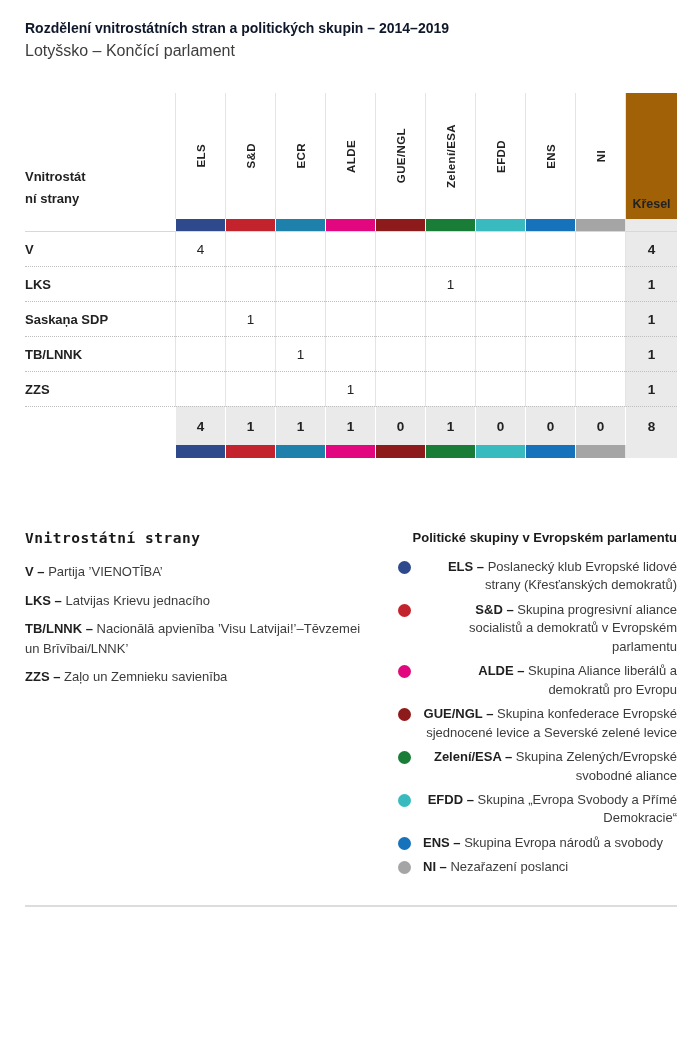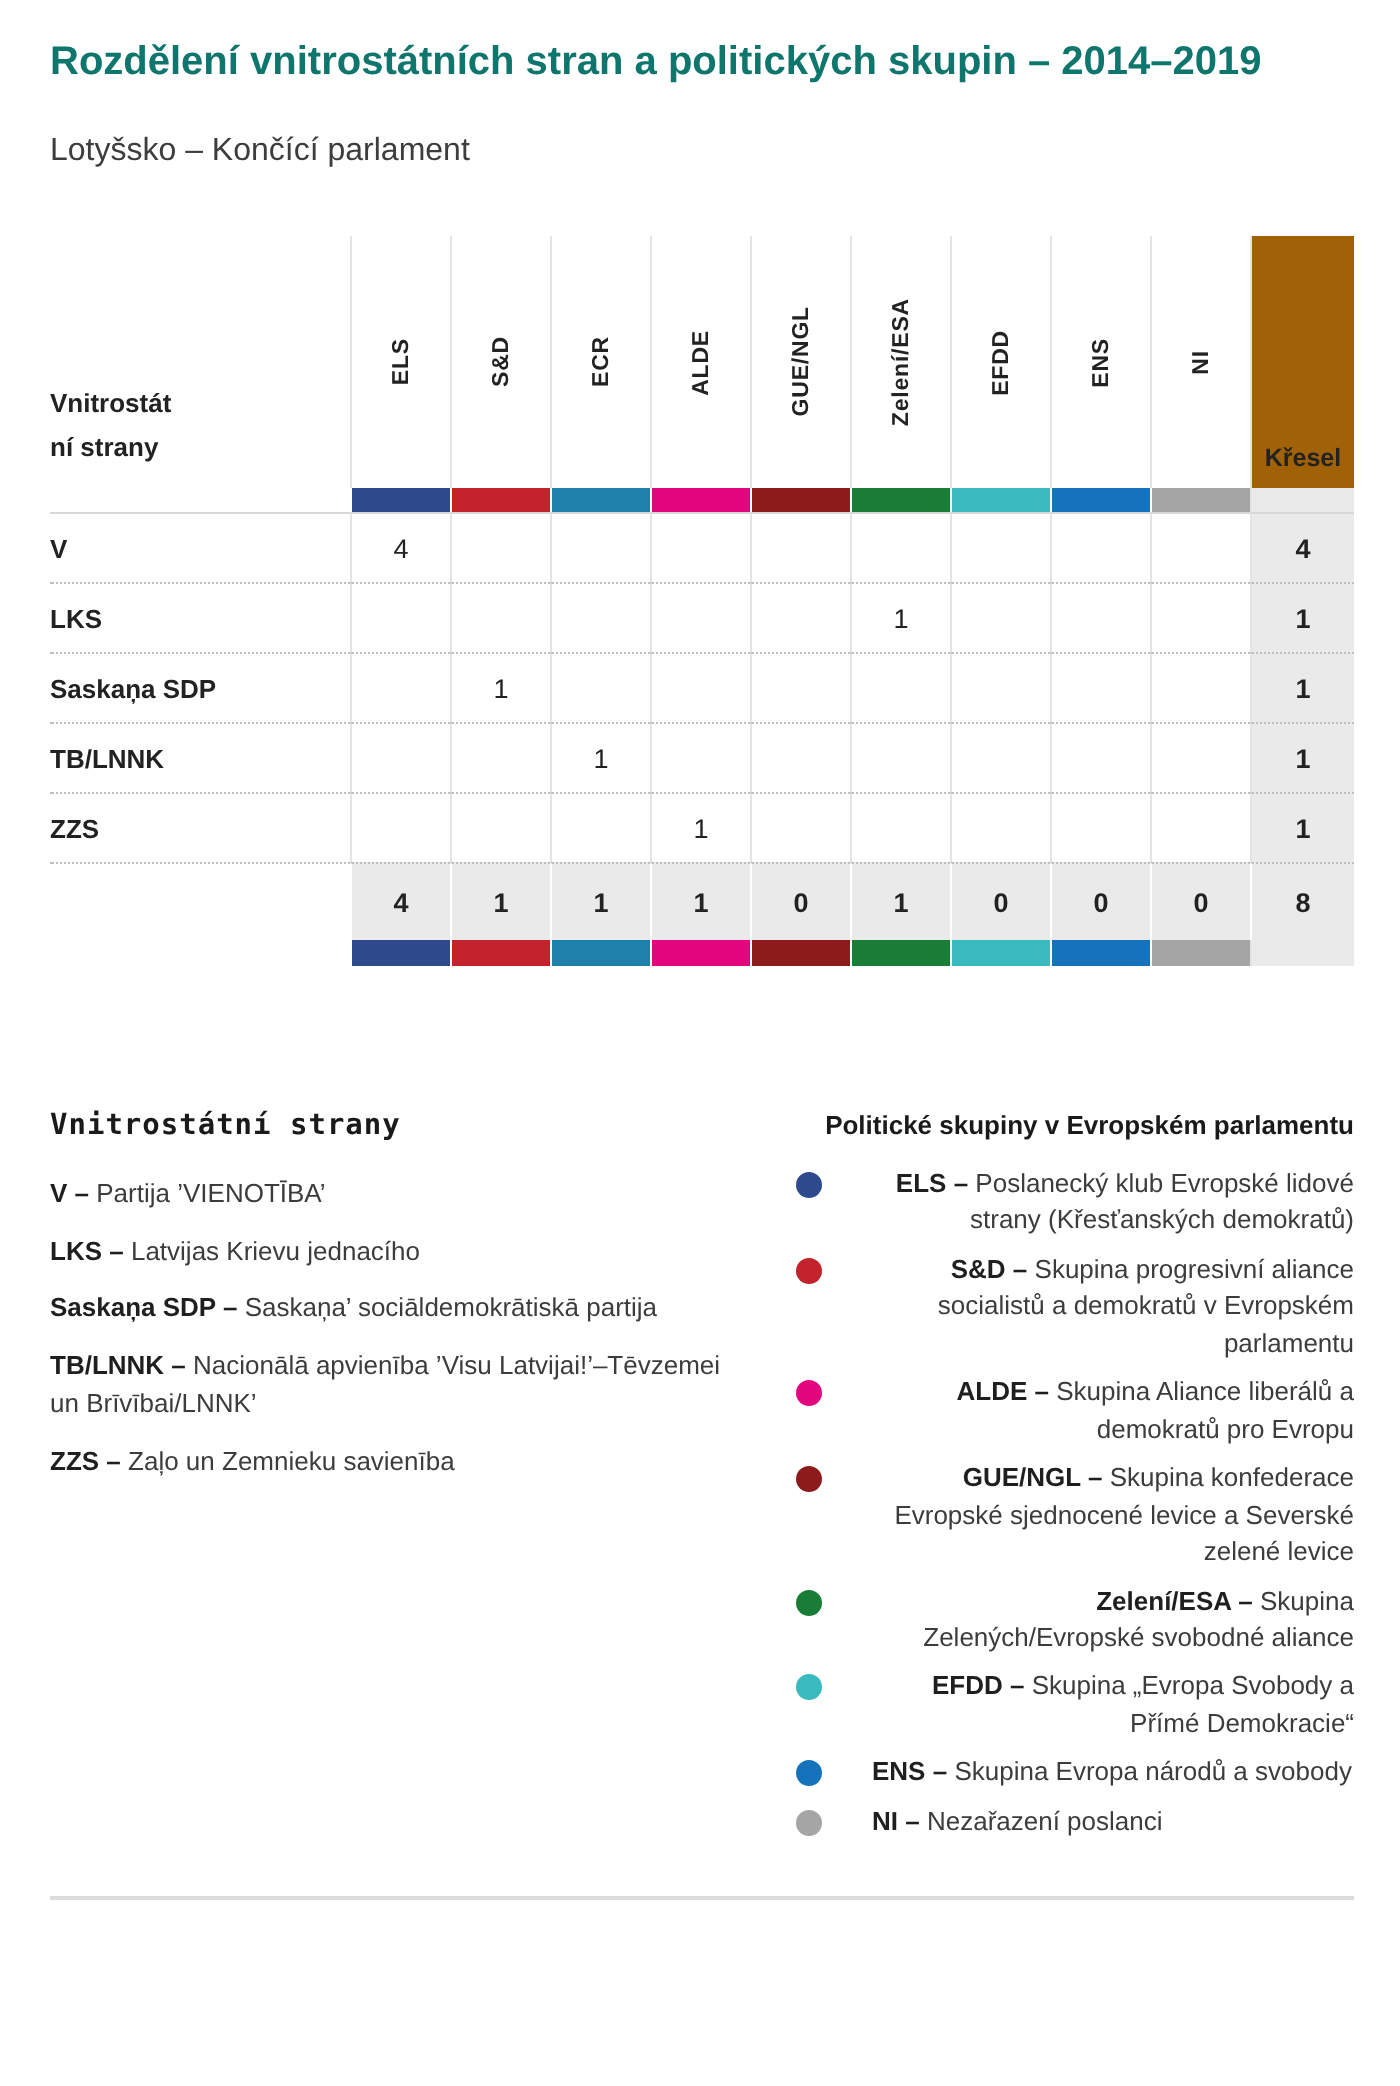--- a/index.html
+++ b/index.html
@@ -3,21 +3,21 @@
 <meta charset="utf-8">
 <style>
   html,body { margin:0; padding:0; background:#fff; }
   body {
     width:700px; height:1043px; overflow:hidden; box-sizing:border-box;
     font-family:"Liberation Sans", sans-serif; color:#2f2f2f;
   }
   .page { padding:12px 23px 0 25px; box-sizing:border-box; }
 
   
-  .title { font-size:20px; font-weight:bold; color:#0f766e; margin:8px 0 24px; }
+  .title { font-size:14px; font-weight:bold; color:#0f172a; margin:8px 0 6px; }
   .subtitle { font-size:16px; font-weight:normal; color:#3d3d3d; margin:0; }
 
   
   .ep-table {
     margin-top:33px;
     display:grid;
     grid-template-columns:150px repeat(9,50px) 52px;
     grid-template-rows:126px 12px 35px 35px 35px 35px 35px 39px 13px;
   }
   .ep-table > div { box-sizing:border-box; }
@@ -51,21 +51,21 @@
 
   
   .legends { display:flex; margin-top:72px; }
   .lg-left  { width:373px; }
   .lg-right { width:279px;text-align:right; }
   .lg-left h3 { font-family:"DejaVu Sans Mono", monospace; font-size:14.5px; font-weight:bold;
                 letter-spacing:.5px; color:#1a1a1a; margin:0 0 16px; }
   .party-item { font-size:13px; line-height:1.5; margin:0 0 9px; color:#3c3c3c; padding-right:28px; }
   .party-item b { color:#1f1f1f; }
   .lg-right h3 { font-size:13px; font-weight:bold; color:#1a1a1a; margin:0 0 13px; }
-  .grp-item { display:flex; gap:25px; margin-bottom:6px; }
+  .grp-item { display:flex; gap:12px; margin-bottom:6px; }
   .grp-text { font-size:13px; line-height:1.42; color:#3c3c3c; }
   .grp-text b { color:#1f1f1f; }
   .dot { width:13px; height:13px; border-radius:50%; flex:0 0 13px; margin-top:3px; background:#999; }
 
   
   .rule { border:0; border-top:1px solid #dcdcdc; margin:22px 0 0; }
   .note { font-size:13px; line-height:1.65; color:#3c3c3c; margin:0; padding:12px 0 13px; }
 </style>
 </head>
 <body>
@@ -204,21 +204,20 @@
     <div class="bar" style="background: rgb(21, 114, 187);"></div>
     <div class="bar" style="background: rgb(165, 165, 165);"></div>
     <div class="bars"></div>
   </div>
 
   <div class="legends">
     <div class="lg-left">
       <h3>Vnitrostátní strany</h3>
       <p class="party-item"><b>V –</b> <span>Partija ’VIENOTĪBA’</span></p>
       <p class="party-item"><b>LKS –</b> <span>Latvijas Krievu jednacího</span></p>
-      <p class="party-item"><b>Saskaņa SDP –</b> <span>Saskaņa’ sociāldemokrātiskā partija</span></p>
       <p class="party-item"><b>TB/LNNK –</b> <span>Nacionālā apvienība ’Visu Latvijai!’–Tēvzemei un Brīvībai/LNNK’</span></p>
       <p class="party-item"><b>ZZS –</b> <span>Zaļo un Zemnieku savienība</span></p>
     </div>
 
     <div class="lg-right">
       <h3>Politické skupiny v Evropském parlamentu</h3>
       <div class="grp-item">
           <span class="dot" style="background: rgb(46, 74, 140);"></span>
           <span class="grp-text"><b>ELS –</b> <span>Poslanecký klub Evropské lidové strany (Křesťanských demokratů)</span></span>
         </div>

